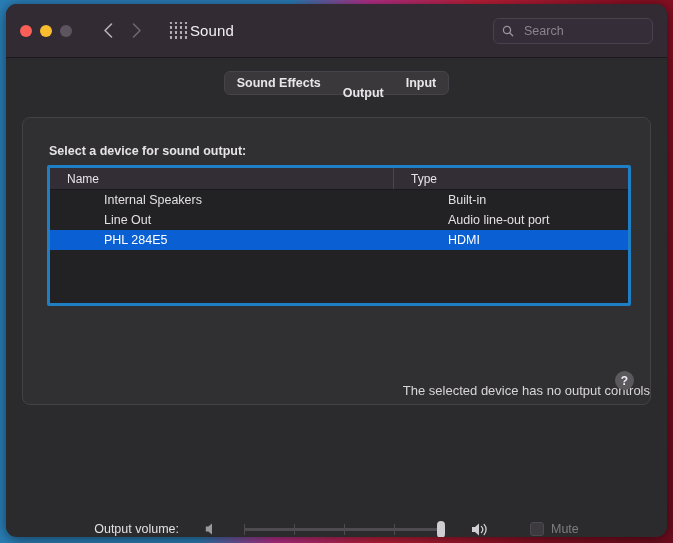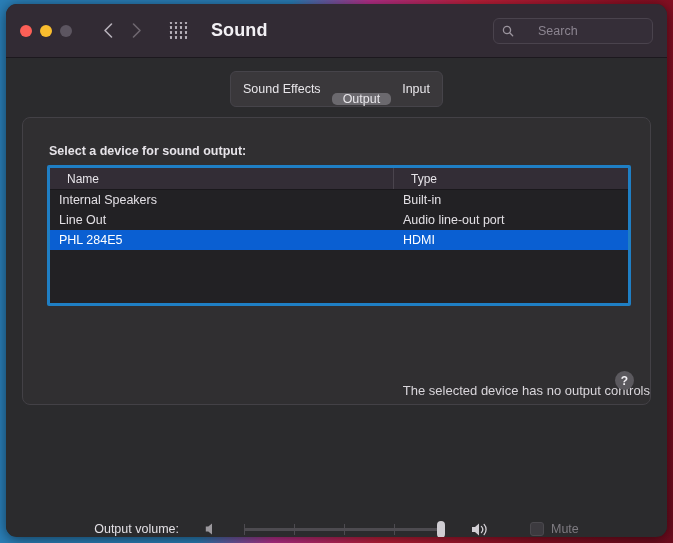--- a/index.html
+++ b/index.html
@@ -75,23 +75,23 @@
     gap: 1.6px;
   }
   .gridicon i {
     display: block;
     width: 2.4px; height: 2.4px;
     border-radius: 0.4px;
     background: #b8b2bb;
   }
 
   .wtitle {
-    margin-left: 23px;
-    font-size: 18px;
-    font-weight: bold;
+    margin-left: 2px;
+    font-size: 15px;
+    font-weight: normal;
     color: #f2f0f4;
     letter-spacing: 0.1px;
   }
 
   .searchbox {
     position: absolute;
     right: 14px;
     top: 14px;
     width: 160px;
     height: 26px;
@@ -103,21 +103,21 @@
     padding: 0 8px;
   }
   .searchbox svg { flex: none; }
   .searchinput {
     border: none;
     outline: none;
     background: transparent;
     color: #d8d4da;
     font-family: "Liberation Sans", sans-serif;
     font-size: 12.5px;
-    margin-left: 24px;
+    margin-left: 10px;
     width: 120px;
   }
   .searchinput::placeholder { color: #8b8490; }
 
   
   .body {
     position: relative;
     height: 478px;
     background: #2b2b2d;
   }
@@ -127,21 +127,22 @@
     display: flex;
     justify-content: center;
     padding-top: 13px;
   }
   .tabs {
     display: flex;
     background: #3a383b;
     border: 1px solid #46444a;
     border-radius: 6px;
     padding: 1px;
-    height: 36px;
+    height: 24px;
+    font-weight: bold;
   }
   .tab {
     display: flex;
     align-items: center;
     padding: 0 11px;
     font-size: 12.5px;
     color: #e8e6ea;
     border-radius: 5px;
     cursor: default;
   }
@@ -203,21 +204,21 @@
     align-items: center;
   }
   .trow.sel { background: #0a5fd2; }
   .td {
     font-size: 12.5px;
     color: #e3e0e5;
     padding-left: 9px;
     overflow: hidden;
     white-space: nowrap;
   }
-  .td.name { width: 344px; }
+  .td.name { width: 344px; margin-left: 45px; }
   .td.type { flex: 1; }
   .trow.sel .td { color: #ffffff; }
 
   
   .nocontrols {
     position: absolute;
     left: 0; right: 0;
     top: 265px;
     text-align: right;
     font-size: 13px;

